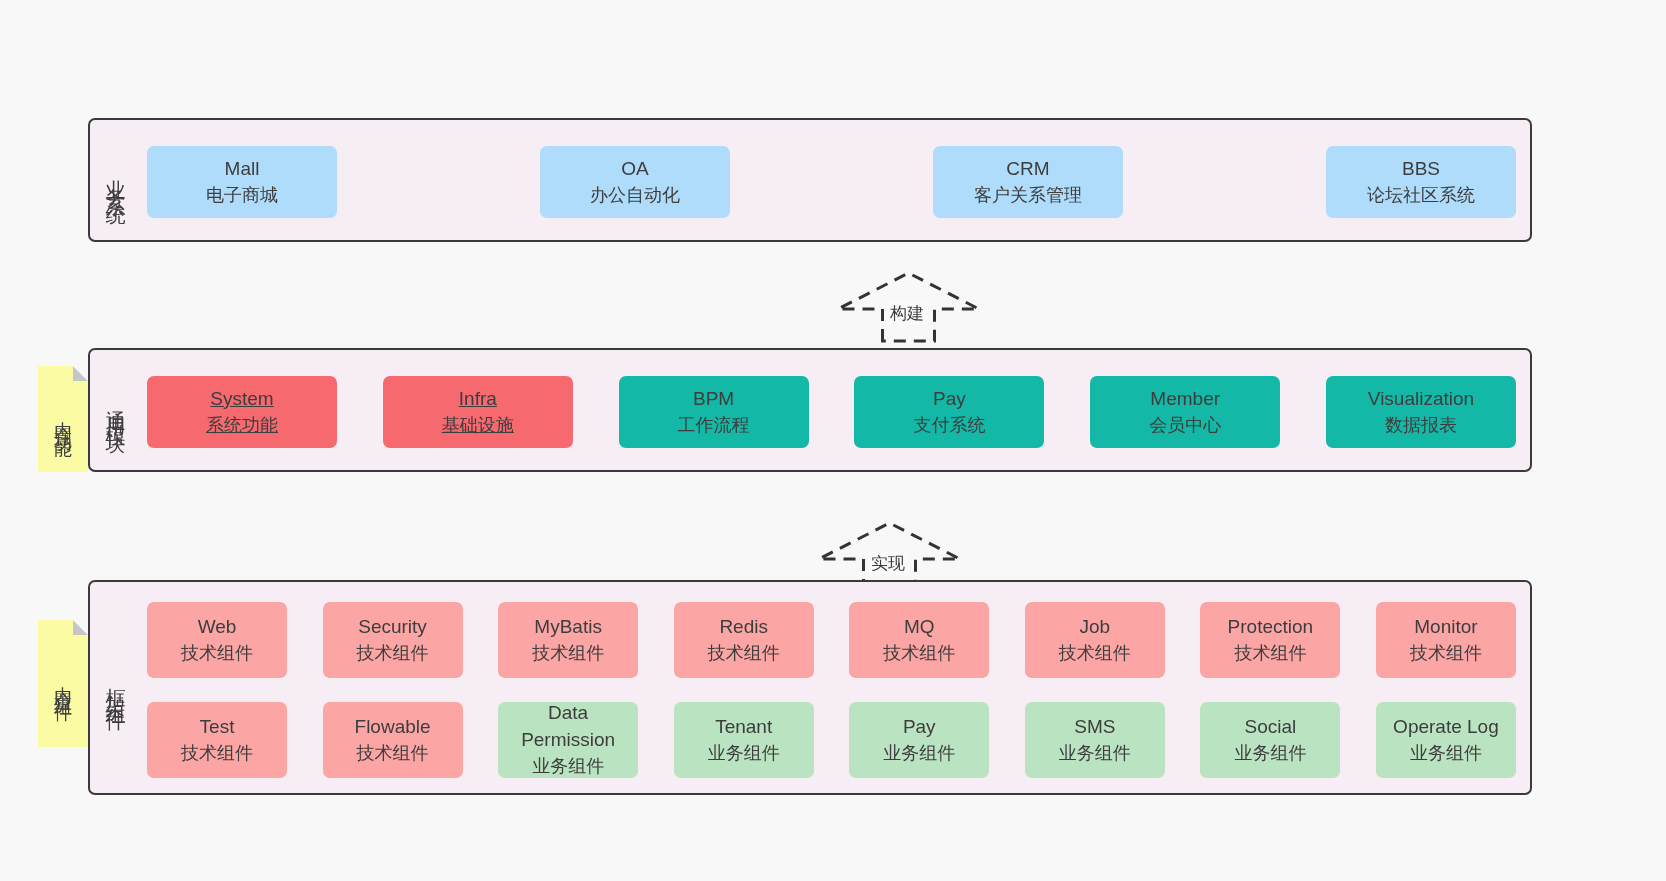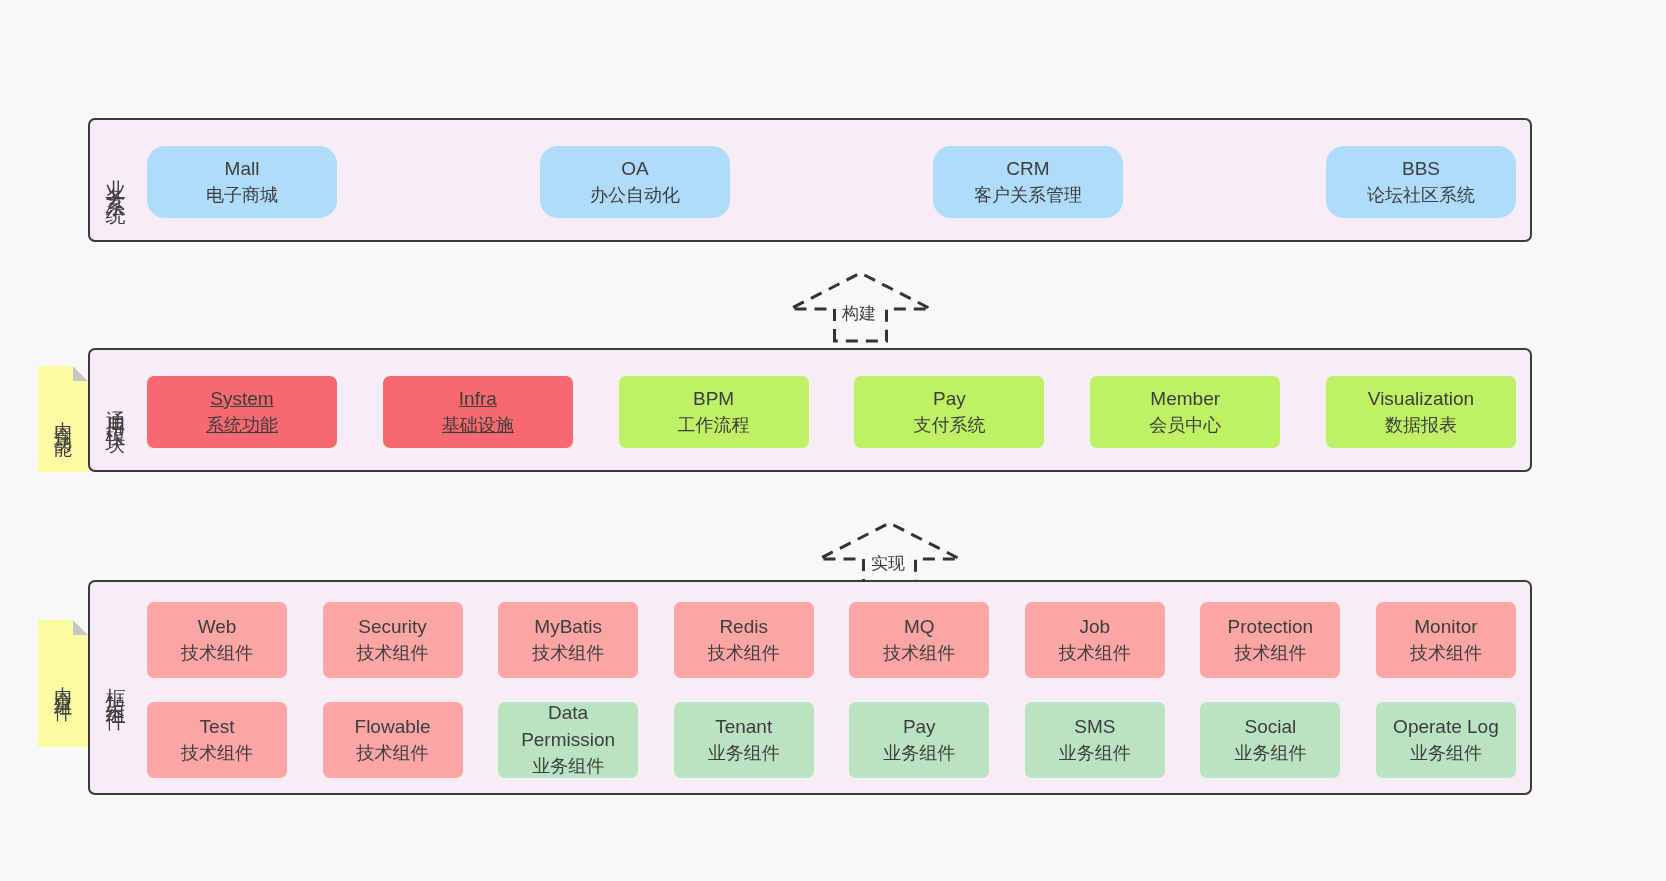--- a/index.html
+++ b/index.html
@@ -30,42 +30,42 @@
   .row-c2{top:120px;}
   .box{
     box-sizing:border-box;border-radius:7px;
     display:flex;flex-direction:column;align-items:center;justify-content:center;
     text-align:center;line-height:1.42;padding:2px 4px;
   }
   .box .name{font-size:19px;}
   .box .sub{font-size:18px;}
   .w190{width:190px;height:72px;}
   .w140{width:140px;height:76px;}
-  .blue{background:#aedcfa;border-radius:18px;}
+  .blue{background:#aedcfa;}
   .red{background:#f5696f;text-decoration:underline;}
-  .pink{background:#bef264;}
+  .pink{background:#14b8a6;}
   .gdark{background:#fca5a5;}
   .glight{background:#b9e3c1;}
   .sticky{
     position:absolute;left:38px;width:50px;background:#fbfba4;
     display:flex;align-items:center;justify-content:center;
     clip-path:polygon(0 0,calc(100% - 15px) 0,100% 15px,100% 100%,0 100%);
   }
   #sticky-modules{top:366px;height:106px;}
   #sticky-components{top:620px;height:127px;}
   .sticky .fold{
     position:absolute;top:0;right:0;width:15px;height:15px;background:#c6c6c6;
     clip-path:polygon(0 0,100% 100%,0 100%);
   }
   .sticky .stext{
     writing-mode:vertical-rl;text-orientation:upright;
     font-size:18px;letter-spacing:6px;white-space:nowrap;color:#3d3d3d;
   }
   .arrow{position:absolute;width:145px;height:72px;}
-  #arrow-build{left:788px;top:271px;}
+  #arrow-build{left:836px;top:271px;}
   #arrow-implement{left:817px;top:521px;}
   .arrow svg{display:block;width:145px;height:72px;}
   .arrow .alabel{
     position:absolute;left:50%;top:31px;transform:translateX(-54%);
     background:#fafafa;padding:0 3px;font-size:17px;color:#3d3d3d;white-space:nowrap;
   }
 </style>
 </head>
 <body>
 

